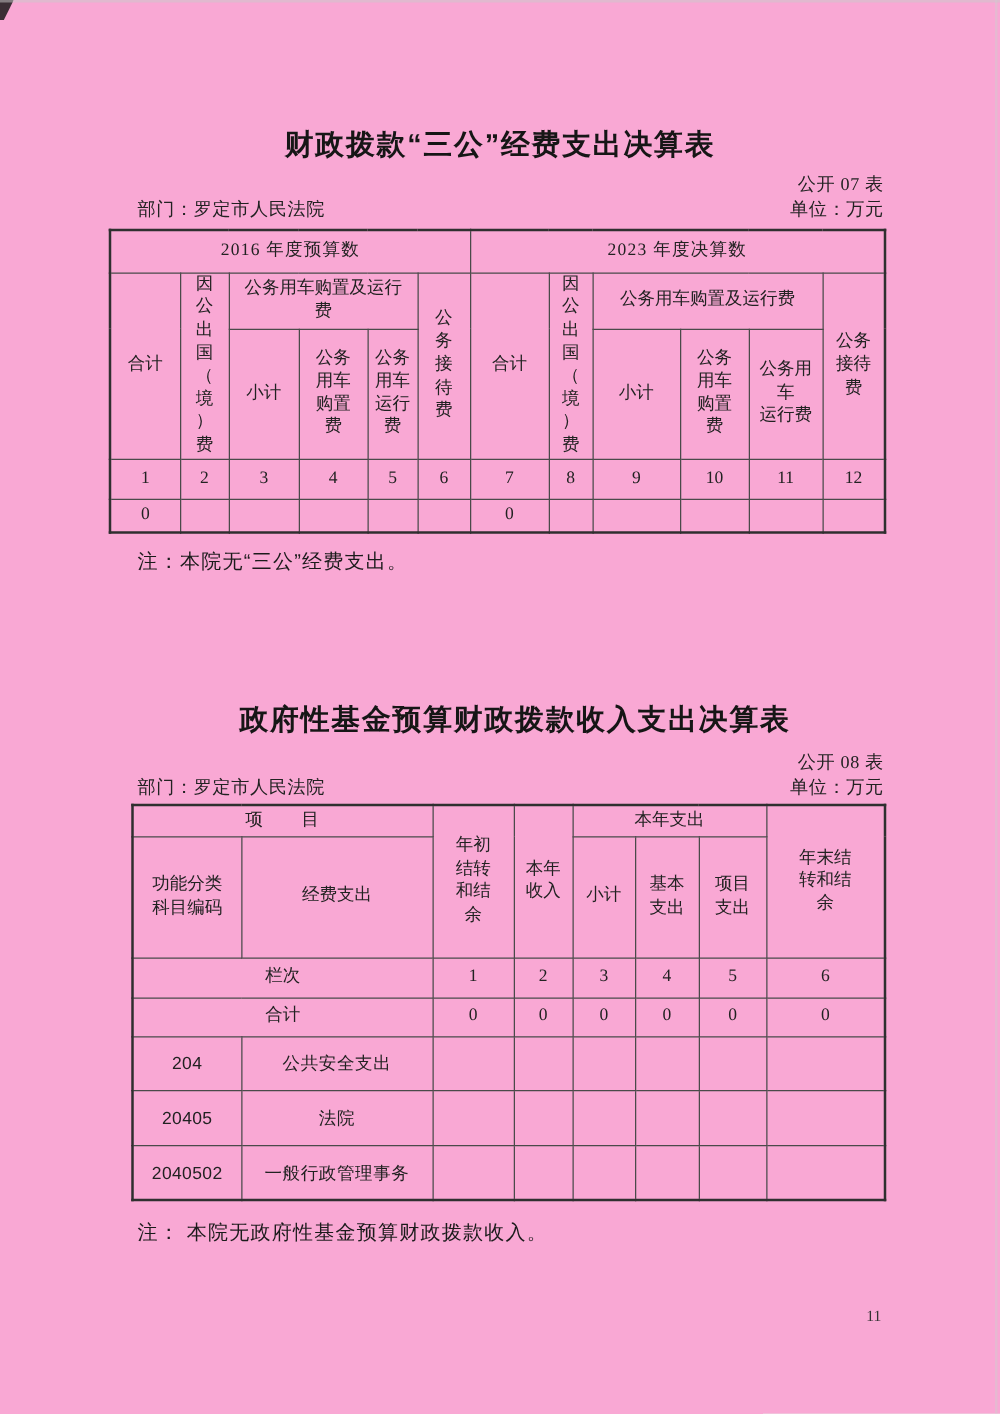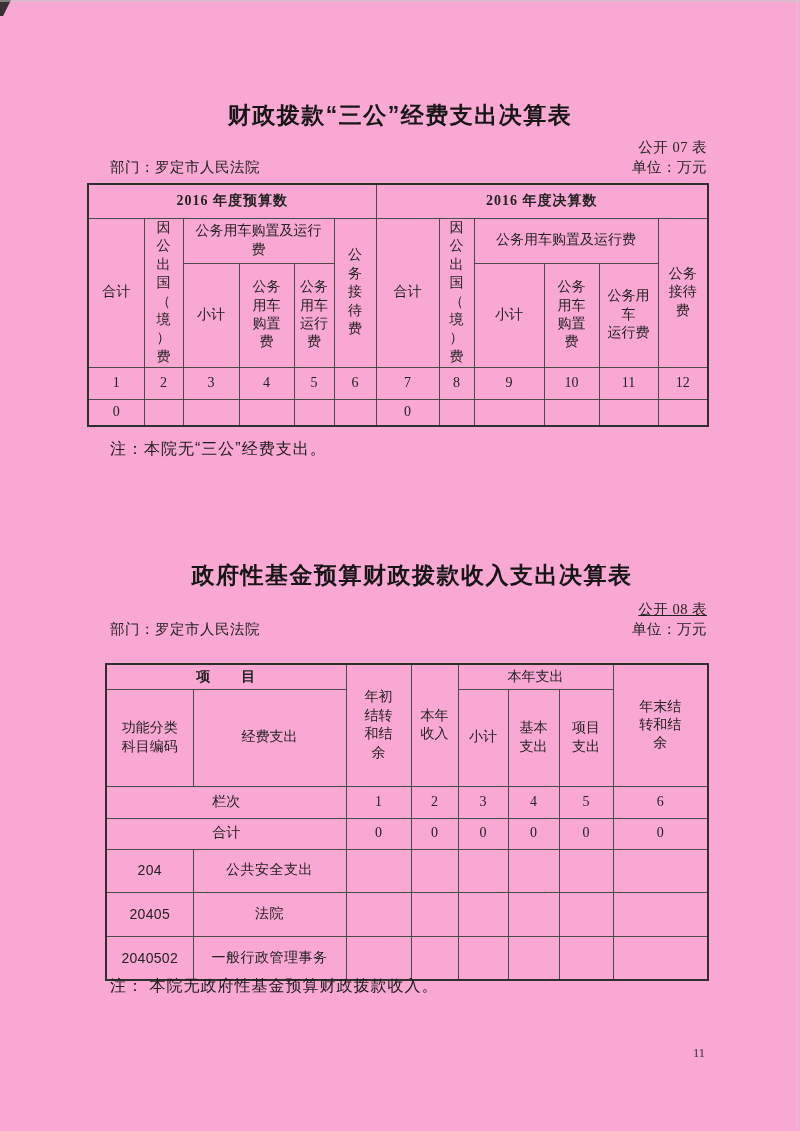--- a/index.html
+++ b/index.html
@@ -28,21 +28,21 @@
     font-weight:bold;font-size:23px;letter-spacing:1.5px;color:#161616;
   }
   #t1-title{top:100px;}
   #t2-title{top:560px;padding-left:12px;}
 
   .meta{position:absolute;font-size:14.5px;color:#222;letter-spacing:.5px;}
   .meta.right{right:93px;text-align:right;}
   #t1-meta-r1{top:138px;}
   #t1-meta-left{left:110px;top:158px;}
   #t1-meta-r2{top:158px;}
-  #t2-meta-r1{top:600px;text-decoration:underline;}
+  #t2-meta-r1{top:600px;}
   #t2-meta-left{left:110px;top:620px;}
   #t2-meta-r2{top:620px;}
 
   table.grid{
     position:absolute;
     border-collapse:collapse;
     table-layout:fixed;
     border:2.5px solid #2f2f2f;
     background:transparent;
   }
@@ -51,34 +51,34 @@
     text-align:center;
     vertical-align:middle;
     padding:0;
     font-size:14px;
     line-height:1.32;
     white-space:pre-line;
     color:#222;
     overflow:hidden;
   }
   #table1{left:87px;top:183px;width:620px;}
-  #table2{left:105px;top:643px;width:602px;margin-top:20px;}
-
-  td.group-head{font-size:15px;letter-spacing:1px;font-weight:bold;}
+  #table2{left:105px;top:643px;width:602px;}
+
+  td.group-head{font-size:15px;letter-spacing:1px;}
   td.small-head{font-size:13.5px;}
   td.num{font-size:15px;}
   td.val-left{text-align:left;padding-left:11px;font-size:15px;}
   td.code-cell{
     text-align:left;padding-left:9px;
     font-family:"Liberation Sans","DejaVu Sans",sans-serif;
     font-size:16px;letter-spacing:.3px;
   }
   td.name-cell{
     text-align:left;padding-left:12px;
-    font-family:Liberation Mono, monospace;
+    font-family:Liberation Sans, sans-serif;
     font-size:16px;letter-spacing:.5px;
   }
 
   .note{
     position:absolute;left:110px;
     font-family:"Liberation Sans","DejaVu Sans",sans-serif;
     font-size:16px;letter-spacing:1px;color:#1b1b1b;
   }
   #note1{top:439px;}
   #note2{top:976px;}
@@ -113,21 +113,21 @@
         <col style="width:63px">
         <col style="width:35px">
       <col style="width:70px">
         <col style="width:55px">
         <col style="width:59px">
         <col style="width:50px">
     </colgroup>
     <tbody>
         <tr style="height:34px">
       <td colspan="6" class="group-head">2016 年度预算数</td>
-      <td colspan="6" class="group-head">2016 年度决算数</td>
+      <td colspan="6" class="group-head">2023 年度决算数</td>
     </tr>
     <tr style="height:45px">
       <td rowspan="2">合计</td>
       <td rowspan="2" class="small-head">因
 公
 出
 国
 （
 境
 ）

